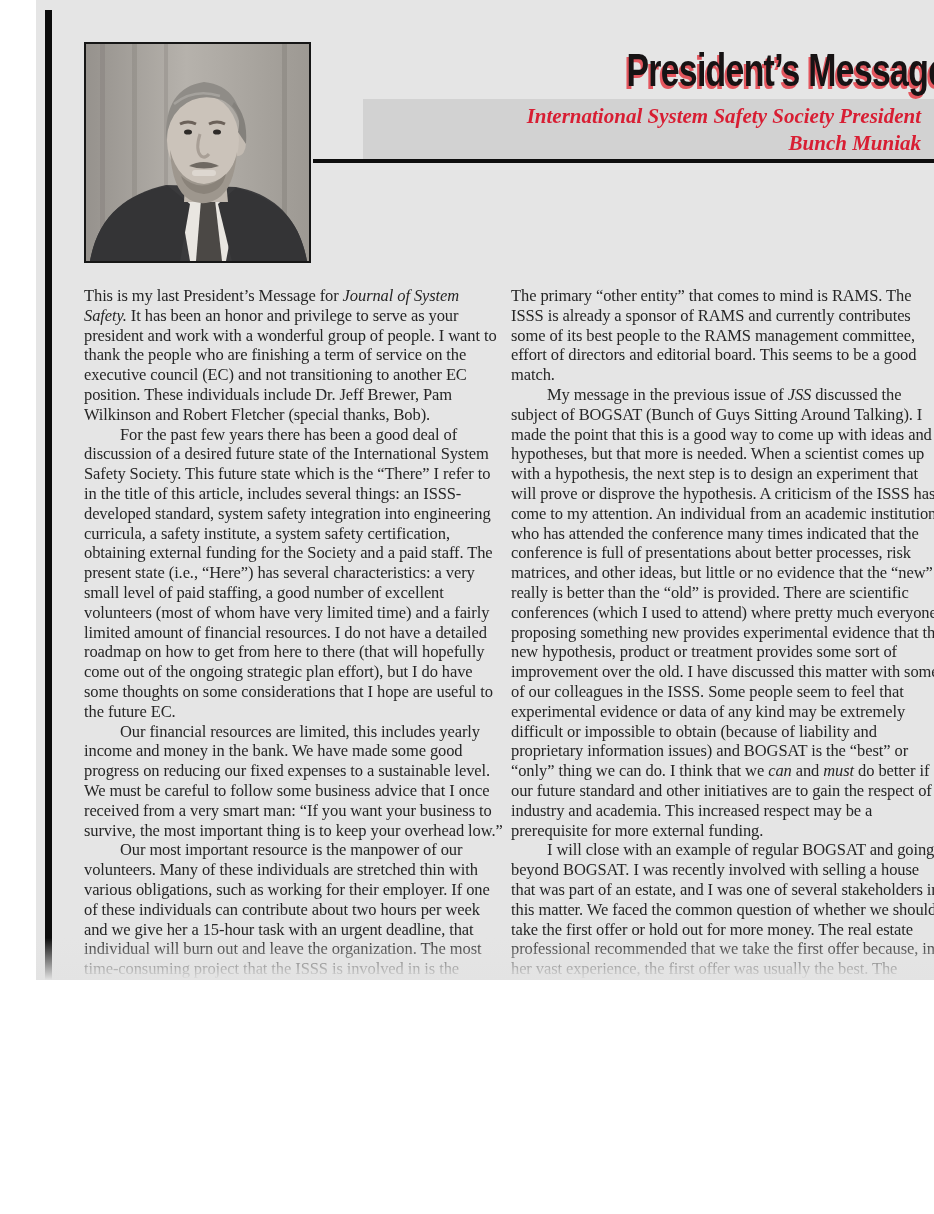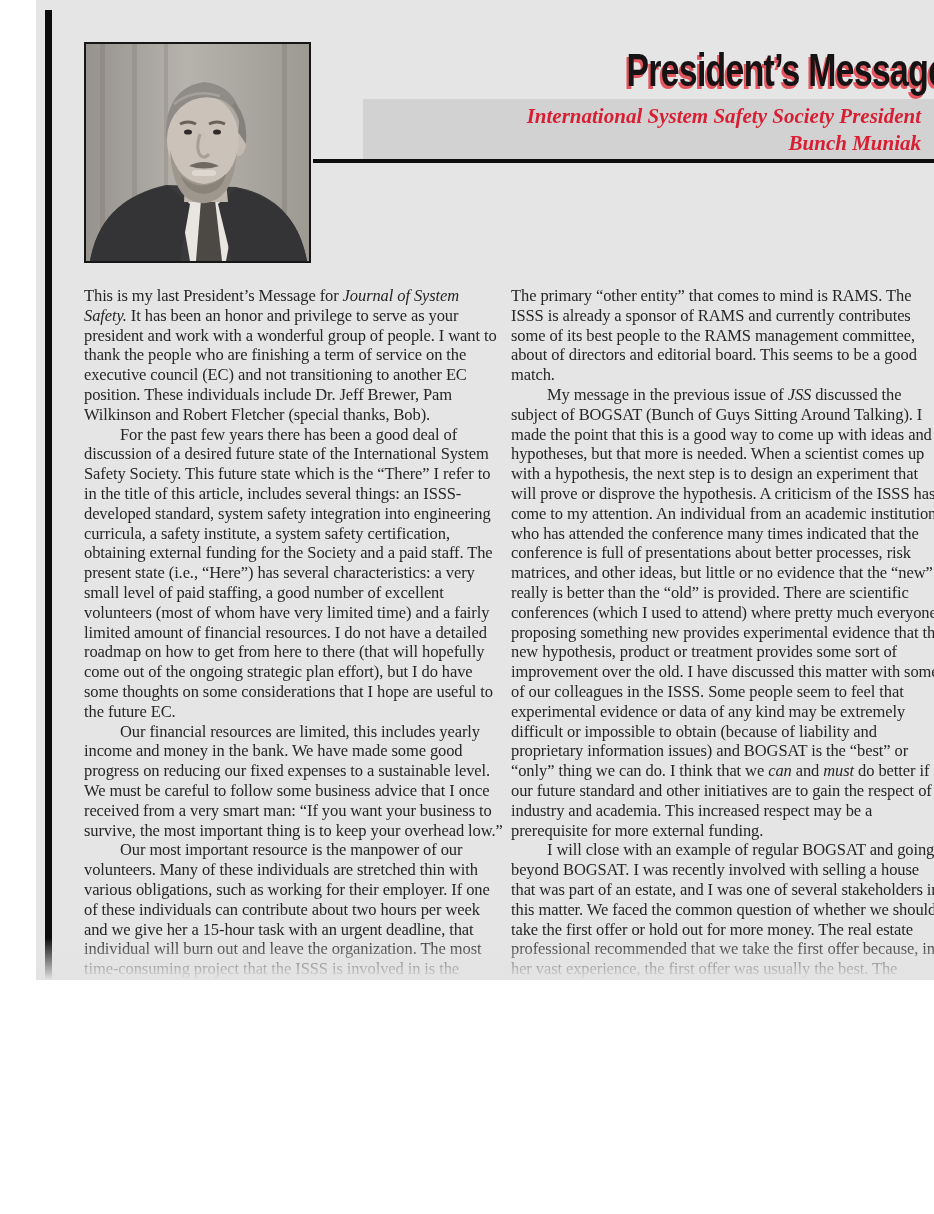--- a/index.html
+++ b/index.html
@@ -138,21 +138,21 @@
 
   <div class="body-cols">
     <div class="col-left">
         <p class="para"><span>This is my last President’s Message for </span><em>Journal of System Safety.</em><span> It has been an honor and privilege to serve as your president and work with a wonderful group of people. I want to thank the people who are finishing a term of service on the executive council (EC) and not transitioning to another EC position. These individuals include Dr. Jeff Brewer, Pam Wilkinson and Robert Fletcher (special thanks, Bob).</span></p>
         <p class="para indent"><span>For the past few years there has been a good deal of discussion of a desired future state of the International System Safety Society. This future state which is the “There” I refer to in the title of this article, includes several things: an ISSS-developed standard, system safety integration into engineering curricula, a safety institute, a system safety certification, obtaining external funding for the Society and a paid staff.  The present state (i.e., “Here”) has several characteristics: a very small level of paid staffing, a good number of excellent volunteers (most of whom have very limited time) and a fairly limited amount of financial resources. I do not have a detailed roadmap on how to get from here to there (that will hopefully come out of the ongoing strategic plan effort), but I do have some thoughts on some considerations that I hope are useful to the future EC.</span></p>
         <p class="para indent"><span>Our financial resources are limited, this includes yearly income and money in the bank.  We have made some good progress on reducing our fixed expenses to a sustainable level. We must be careful to follow some business advice that I once received from a very smart man: “If you want your business to survive, the most important thing is to keep your overhead low.”</span></p>
         <p class="para indent"><span>Our most important resource is the manpower of our volunteers. Many of these individuals are stretched thin with various obligations, such as working for their employer. If one of these individuals can contribute about two hours per week and we give her a 15-hour task with an urgent deadline, that individual will burn out and leave the organization. The most time-consuming project that the ISSS is involved in is the annual conference. We may want to consider doing a joint conference with another entity and, in this way, free up some manpower to work on things associated with the aforementioned future state.</span></p>
       </div>
     <div class="col-right">
       <div>
-          <p class="para"><span>The primary “other entity” that comes to mind is RAMS. The ISSS is already a sponsor of RAMS and currently contributes some of its best people to the RAMS management committee, about of directors and editorial board. This seems to be a good match.</span></p>
+          <p class="para"><span>The primary “other entity” that comes to mind is RAMS. The ISSS is already a sponsor of RAMS and currently contributes some of its best people to the RAMS management committee, effort of directors and editorial board. This seems to be a good match.</span></p>
           <p class="para indent"><span>My message in the previous issue of </span><em>JSS</em><span> discussed the subject of BOGSAT (Bunch of Guys Sitting Around Talking). I made the point that this is a good way to come up with ideas and hypotheses, but that more is needed. When a scientist comes up with a hypothesis, the next step is to design an experiment that will prove or disprove the hypothesis. A criticism of the ISSS has come to my attention. An individual from an academic institution who has attended the conference many times indicated that the conference is full of presentations about better processes, risk matrices, and other ideas, but little or no evidence that the “new” really is better than the “old” is provided. There are scientific conferences (which I used to attend) where pretty much everyone proposing something new provides experimental evidence that the new hypothesis, product or treatment provides some sort of improvement over the old. I have discussed this matter with some of our colleagues in the ISSS. Some people seem to feel that experimental evidence or data of any kind may be extremely difficult or impossible to obtain (because of liability and proprietary information issues) and BOGSAT is the “best” or “only” thing we can do. I think that we </span><em>can</em><span> and </span><em>must</em><span> do better if our future standard and other initiatives are to gain the respect of industry and academia. This increased respect may be a prerequisite for more external funding.</span></p>
           <p class="para indent"><span>I will close with an example of regular BOGSAT and going beyond BOGSAT. I was recently involved with selling a house that was part of an estate, and I was one of several stakeholders in this matter. We faced the common question of whether we should take the first offer or hold out for more money. The real estate professional recommended that we take the first offer because, in her vast experience, the first offer was usually the best. The stakeholders used the BOGSAT method; each person had sold several houses in their lifetime,</span></p>
         </div>
       <div class="jump">See PRESIDENT, Page 4</div>
     </div>
   </div>
 
   <div class="footer">
     <span class="num">2</span><span class="jt">Journal of System Safety,</span>
     <span>Spring 2019</span>

